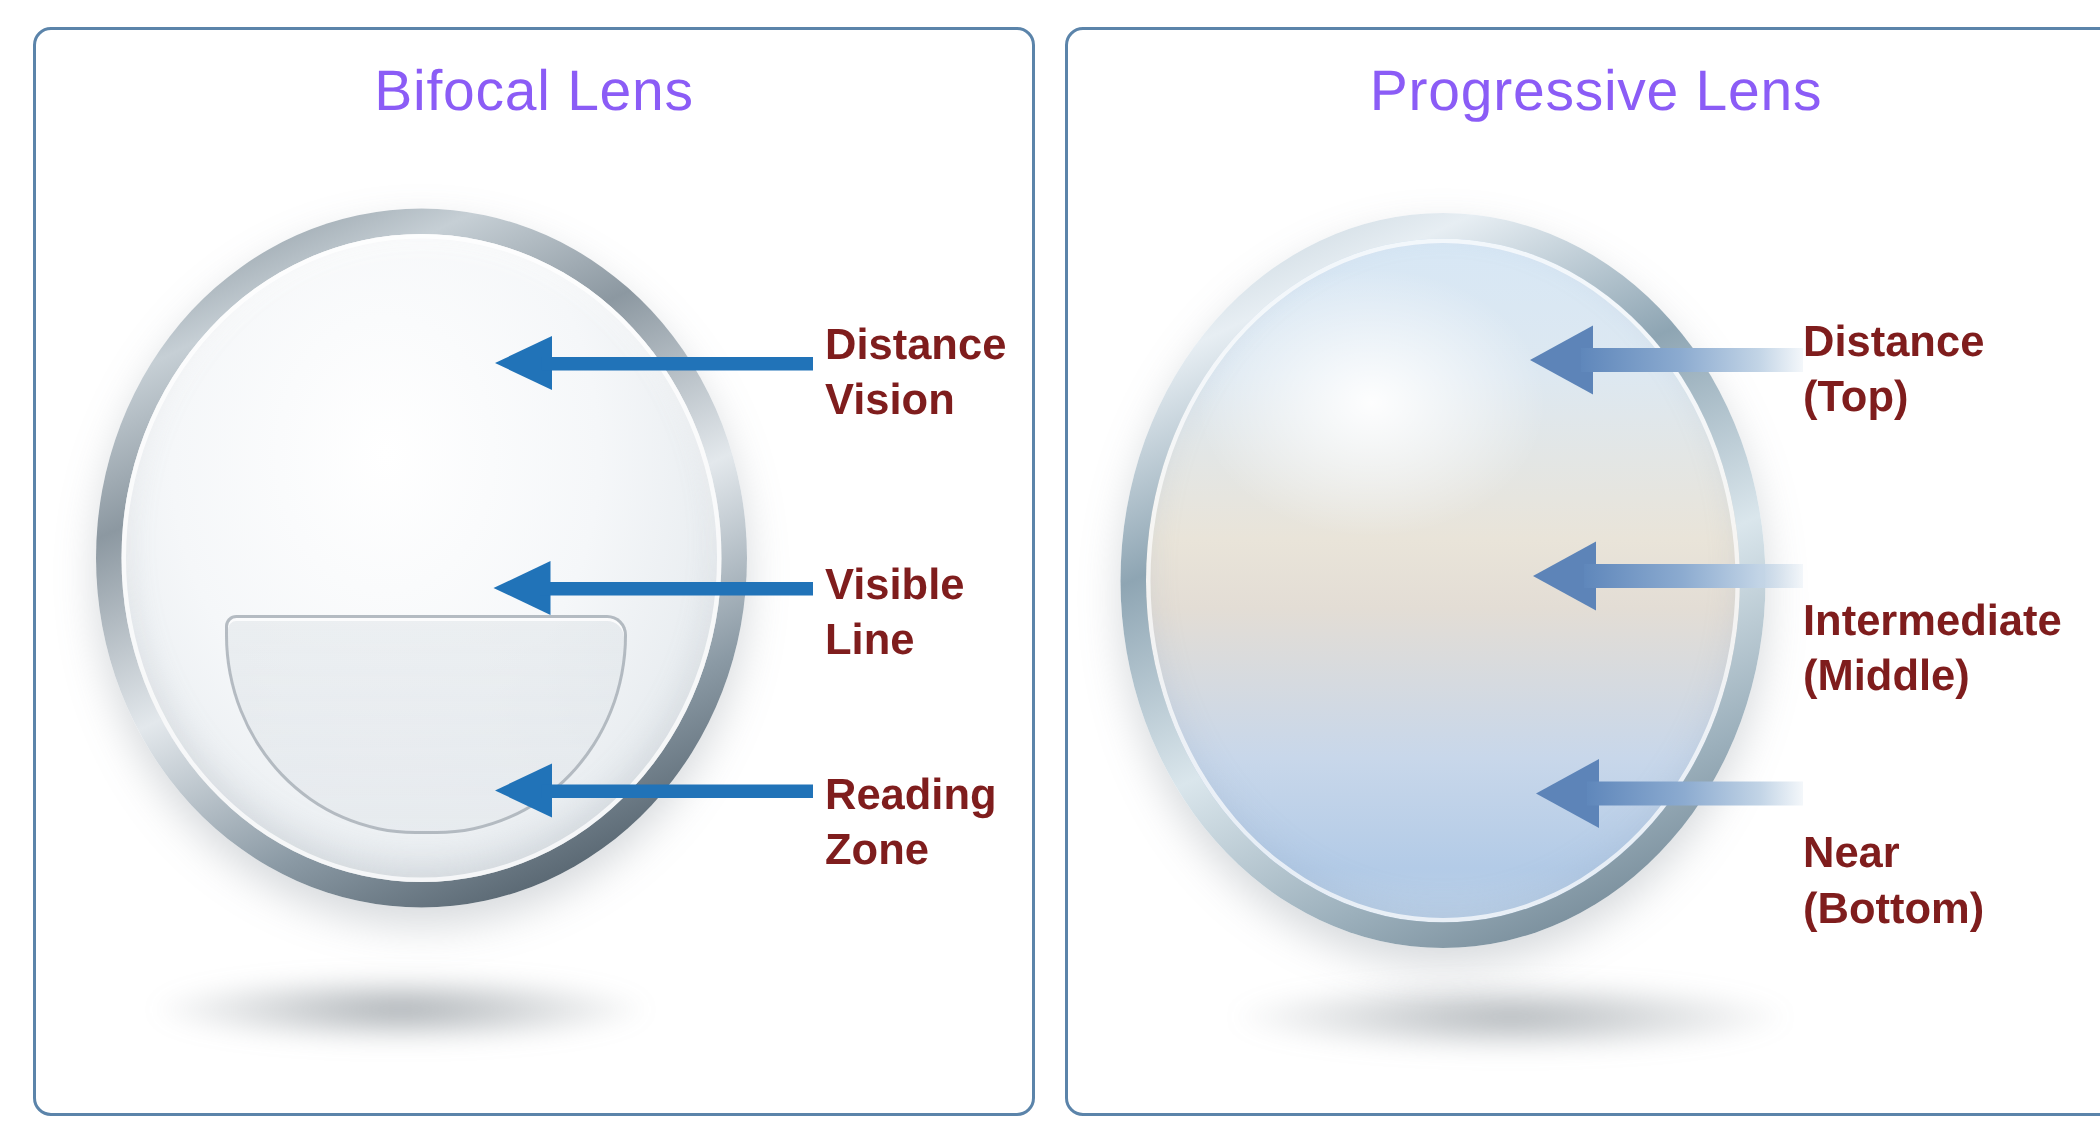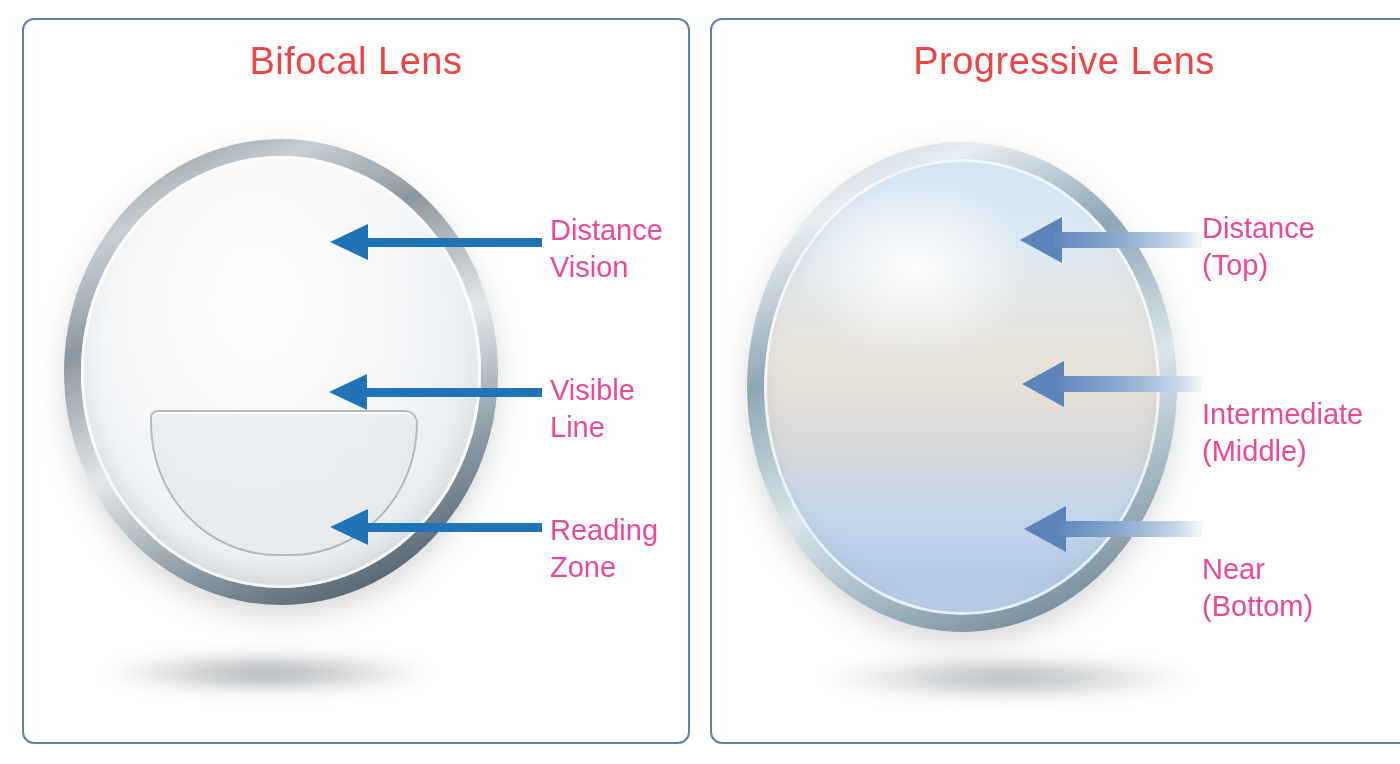--- a/index.html
+++ b/index.html
@@ -10,21 +10,21 @@
   }
   .panel{
     position:absolute;top:18px;width:664px;height:722px;
     border:2px solid #5b84aa;border-radius:12px;background:#ffffff;
   }
   .panel-left{left:22px;}
   .panel-right{left:710px;padding-left:40px;}
   .title{
     position:absolute;top:20px;left:0;width:100%;margin:0;
     text-align:center;font-size:38px;font-weight:500;letter-spacing:.5px;
-    color:#ef4444;
+    color:#8b5cf6;
   }
   
   .lens{
     position:absolute;border-radius:50%;
     box-shadow:0 12px 28px rgba(110,122,132,.28);
   }
   .lens-bifocal{
     left:40px;top:119px;width:434px;height:466px;
     background:linear-gradient(155deg,
       #72808a 0%, #c6cfd5 18%, #8c98a1 33%,
@@ -92,21 +92,21 @@
     border-top:23px solid transparent;border-bottom:23px solid transparent;
     border-right:42px solid #5d84b8;margin-right:-8px;
   }
   .arrow-grad .arrow-shaft{
     height:16px;
     background:linear-gradient(to right,#5f87bb 0%,#8cabd0 45%,#c2d4e6 80%,rgba(223,233,242,.35) 100%);
   }
   
   .label{
     position:absolute;font-size:29px;line-height:37px;
-    color:#ec4899;white-space:pre-line;
+    color:#7f1d1d;white-space:pre-line;font-weight:bold;
   }
 </style>
 </head>
 <body>
 
 <div style="position:absolute;inset:0;">
 
   <section class="panel panel-left">
     <h1 class="title">Bifocal Lens</h1>
 

